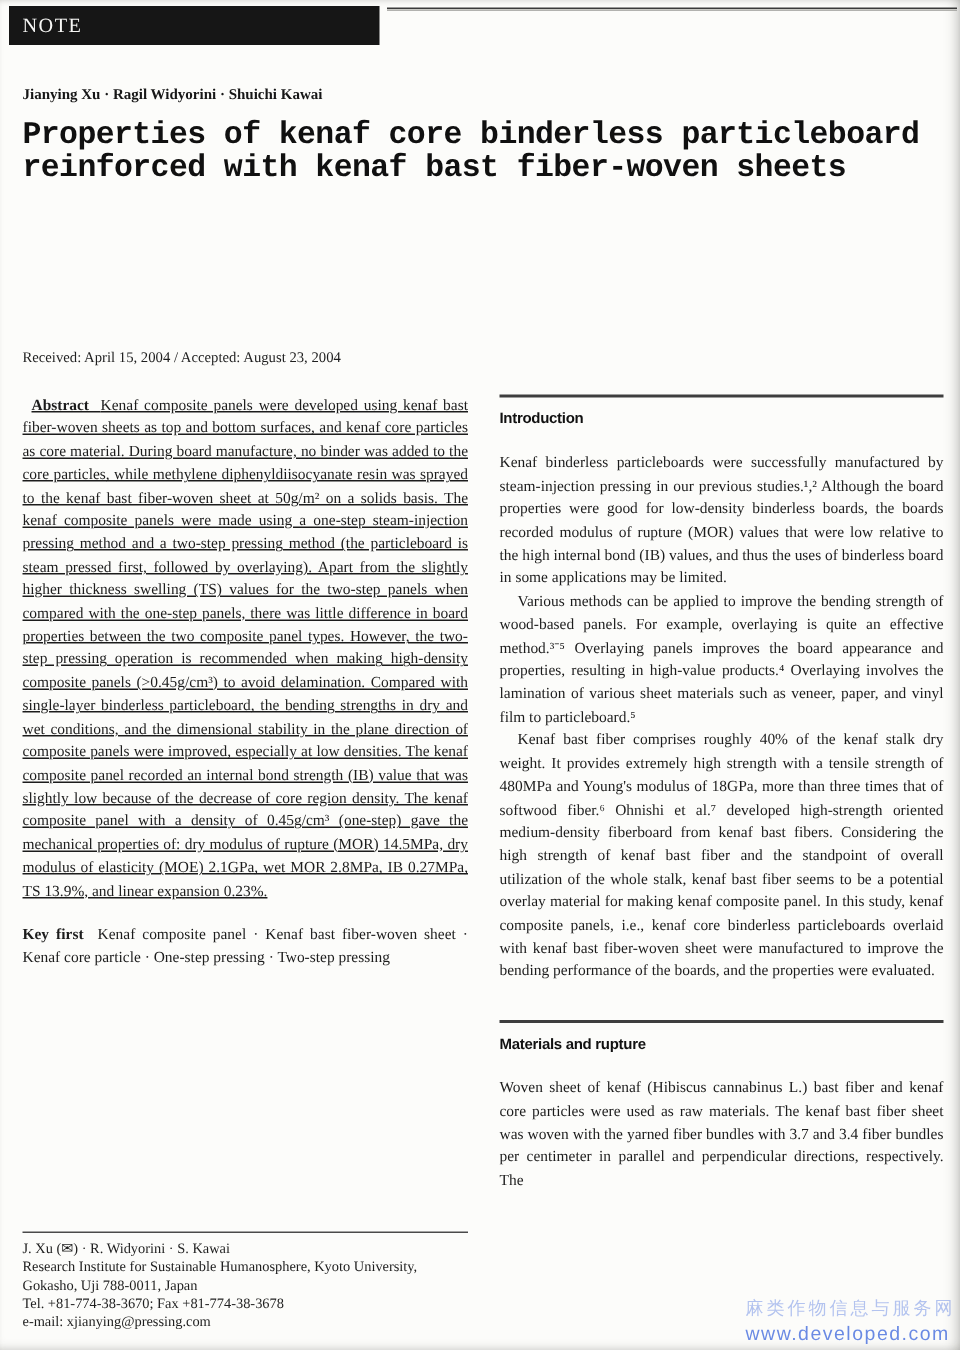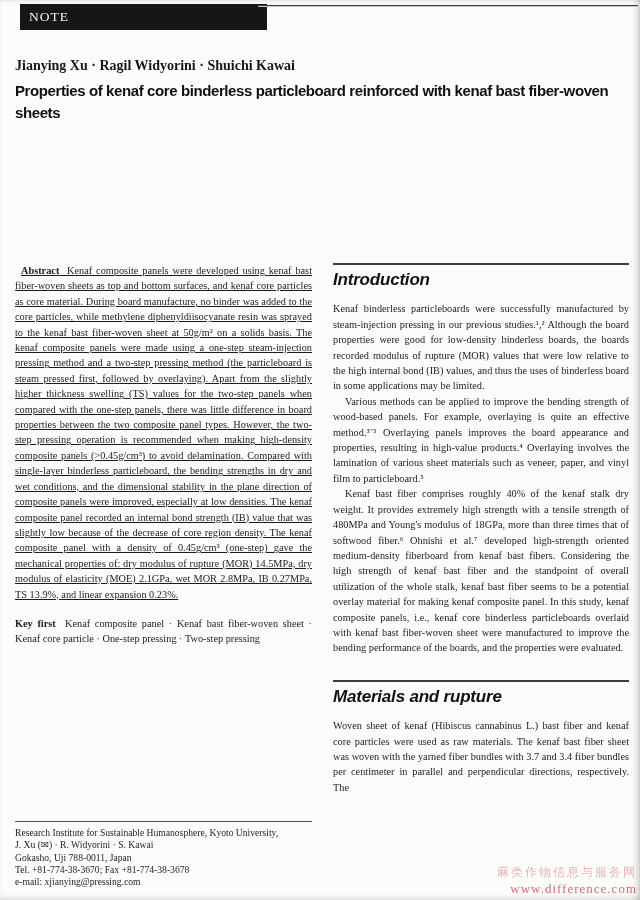--- a/index.html
+++ b/index.html
@@ -13,89 +13,90 @@
     position: relative;
     width: 640px; height: 900px;
     background: #fcfcfa;
     color: #1c1c1c;
     overflow: hidden;
     box-shadow: inset -7px 0 9px -6px rgba(60,60,55,.35),
                 inset 0 -5px 7px -5px rgba(60,60,55,.25),
                 inset 0 3px 4px -3px rgba(60,60,55,.18);
   }
   .note-banner {
-    position: absolute; left: 20px; top: 4px;
+    position: absolute; left: 6px; top: 4px;
     width: 247px; height: 26px;
     background: #161616;
     color: #f6f6f4;
     font-family: "Liberation Serif", serif;
     font-size: 13.5px; letter-spacing: 1px;
     line-height: 26px; padding-left: 9px;
   }
   .top-rule {
     position: absolute; left: 258px; top: 5px;
     width: 380px; height: 2px; background: #3a3a3a;
     border-bottom: 1px solid #c9c9c4;
   }
   .authors {
     position: absolute; left: 15px; top: 58px; width: 610px;
-    font-weight: bold; font-size: 14px; color: #171717;
+    font-weight: bold; font-size: 10px; color: #171717;
   }
   .title {
     position: absolute; left: 15px; top: 80px; width: 616px;
-    font-family: Liberation Sans, sans-serif;
-    font-weight: bold; font-size: 15px; line-height: 22px;
+    font-family: Liberation Mono, monospace;
+    font-weight: bold; font-size: 21px; line-height: 22px;
     letter-spacing: -0.4px; color: #101010;
   }
   .received {
     position: absolute; left: 15px; top: 233px; width: 400px;
     font-size: 9.8px; color: #1e1e1e;
   }
   .col { position: absolute; top: 263px; font-size: 10.3px; line-height: 15.4px; }
   .col-left  { left: 15px;  width: 297px; }
   .col-right { left: 333px; width: 296px; }
   .col p { margin: 0; text-align: justify; }
   .runin { font-weight: bold; }
   .abstract-para { text-indent: 6px; text-decoration: underline; }
   .keywords-para { margin-top: 14px !important; }
   .indent { text-indent: 12px; }
   .sect-rule { height: 0; border-top: 2px solid #3e3e3e; margin: 0 0 7px 0; }
   .sect-heading {
     font-family: "Liberation Sans", sans-serif;
-    font-weight: bold; font-size: 17px; letter-spacing: -0.2px;
-    margin: 0 0 14px 0; color: #111; font-style: italic;
+    font-weight: bold; font-size: 10px; letter-spacing: -0.2px;
+    margin: 0 0 14px 0; color: #111;
   }
   .materials-sect { margin-top: 24px; }
   .footnote {
     position: absolute; left: 15px; top: 821px; width: 297px;
     border-top: 1.5px solid #4a4a4a; padding-top: 5px;
     font-size: 9.6px; line-height: 12.3px; color: #1e1e1e;
   }
   .footnote div { white-space: nowrap; }
   .watermark {
     position: absolute; right: 3px; top: 864px;
-    text-align: right; pointer-events: none;
-    color: #b91c1c; opacity: .65;
-    font-family: Liberation Serif, serif;
+    text-align: left; pointer-events: none;
+    color: #1d4ed8; opacity: .65;
+    font-family: Liberation Sans, sans-serif;
   }
   .watermark .wm1 { font-size: 12px; letter-spacing: 2px; opacity: .5; }
   .watermark .wm2 { font-size: 13px; letter-spacing: 1px; }
 </style>
 </head>
 <body>
 
 <div class="page">
 
   <div class="note-banner">
     <span>NOTE</span>
   </div>
   <div class="top-rule"></div>
 
   <div class="authors">Jianying Xu · Ragil Widyorini · Shuichi Kawai</div>
   <h1 class="title" style="margin:0;">Properties of kenaf core binderless particleboard reinforced with kenaf bast fiber-woven sheets</h1>
+  <div class="received">Received: April 15, 2004 / Accepted: August 23, 2004</div>
 
   <div class="col col-left">
     <p class="abstract-para"><span class="runin">Abstract</span>&nbsp; <span>Kenaf composite panels were developed using kenaf bast fiber-woven sheets as top and bottom surfaces, and kenaf core particles as core material. During board manufacture, no binder was added to the core particles, while methylene diphenyldiisocyanate resin was sprayed to the kenaf bast fiber-woven sheet at 50g/m² on a solids basis. The kenaf composite panels were made using a one-step steam-injection pressing method and a two-step pressing method (the particleboard is steam pressed first, followed by overlaying). Apart from the slightly higher thickness swelling (TS) values for the two-step panels when compared with the one-step panels, there was little difference in board properties between the two composite panel types. However, the two-step pressing operation is recommended when making high-density composite panels (&gt;0.45g/cm³) to avoid delamination. Compared with single-layer binderless particleboard, the bending strengths in dry and wet conditions, and the dimensional stability in the plane direction of composite panels were improved, especially at low densities. The kenaf composite panel recorded an internal bond strength (IB) value that was slightly low because of the decrease of core region density. The kenaf composite panel with a density of 0.45g/cm³ (one-step) gave the mechanical properties of: dry modulus of rupture (MOR) 14.5MPa, dry modulus of elasticity (MOE) 2.1GPa, wet MOR 2.8MPa, IB 0.27MPa, TS 13.9%, and linear expansion 0.23%.</span></p>
     <p class="keywords-para"><span class="runin">Key first</span>&nbsp; <span>Kenaf composite panel · Kenaf bast fiber-woven sheet · Kenaf core particle · One-step pressing · Two-step pressing</span></p>
   </div>
 
   <div class="col col-right">
     <div class="sect-rule"></div>
     <h2 class="sect-heading">Introduction</h2>
     <p>Kenaf binderless particleboards were successfully manufactured by steam-injection pressing in our previous studies.¹,² Although the board properties were good for low-density binderless boards, the boards recorded modulus of rupture (MOR) values that were low relative to the high internal bond (IB) values, and thus the uses of binderless board in some applications may be limited.</p>
@@ -103,25 +104,25 @@
     <p class="indent">Kenaf bast fiber comprises roughly 40% of the kenaf stalk dry weight. It provides extremely high strength with a tensile strength of 480MPa and Young's modulus of 18GPa, more than three times that of softwood fiber.⁶ Ohnishi et al.⁷ developed high-strength oriented medium-density fiberboard from kenaf bast fibers. Considering the high strength of kenaf bast fiber and the standpoint of overall utilization of the whole stalk, kenaf bast fiber seems to be a potential overlay material for making kenaf composite panel. In this study, kenaf composite panels, i.e., kenaf core binderless particleboards overlaid with kenaf bast fiber-woven sheet were manufactured to improve the bending performance of the boards, and the properties were evaluated.</p>
 
     <div class="materials-sect">
       <div class="sect-rule"></div>
       <h2 class="sect-heading">Materials and rupture</h2>
       <p>Woven sheet of kenaf (Hibiscus cannabinus L.) bast fiber and kenaf core particles were used as raw materials. The kenaf bast fiber sheet was woven with the yarned fiber bundles with 3.7 and 3.4 fiber bundles per centimeter in parallel and perpendicular directions, respectively. The</p>
     </div>
   </div>
 
   <div class="footnote">
+    <div>J. Xu (✉) · R. Widyorini · S. Kawai</div>
     <div>Research Institute for Sustainable Humanosphere, Kyoto University,</div>
-    <div>J. Xu (✉) · R. Widyorini · S. Kawai</div>
     <div>Gokasho, Uji 788-0011, Japan</div>
     <div>Tel. +81-774-38-3670; Fax +81-774-38-3678</div>
     <div>e-mail: xjianying@pressing.com</div>
   </div>
 
   <div class="watermark">
     <div class="wm1">麻类作物信息与服务网</div>
-    <div class="wm2">www.difference.com</div>
+    <div class="wm2">www.developed.com</div>
   </div>
 
 </div>
 
 </body></html>

